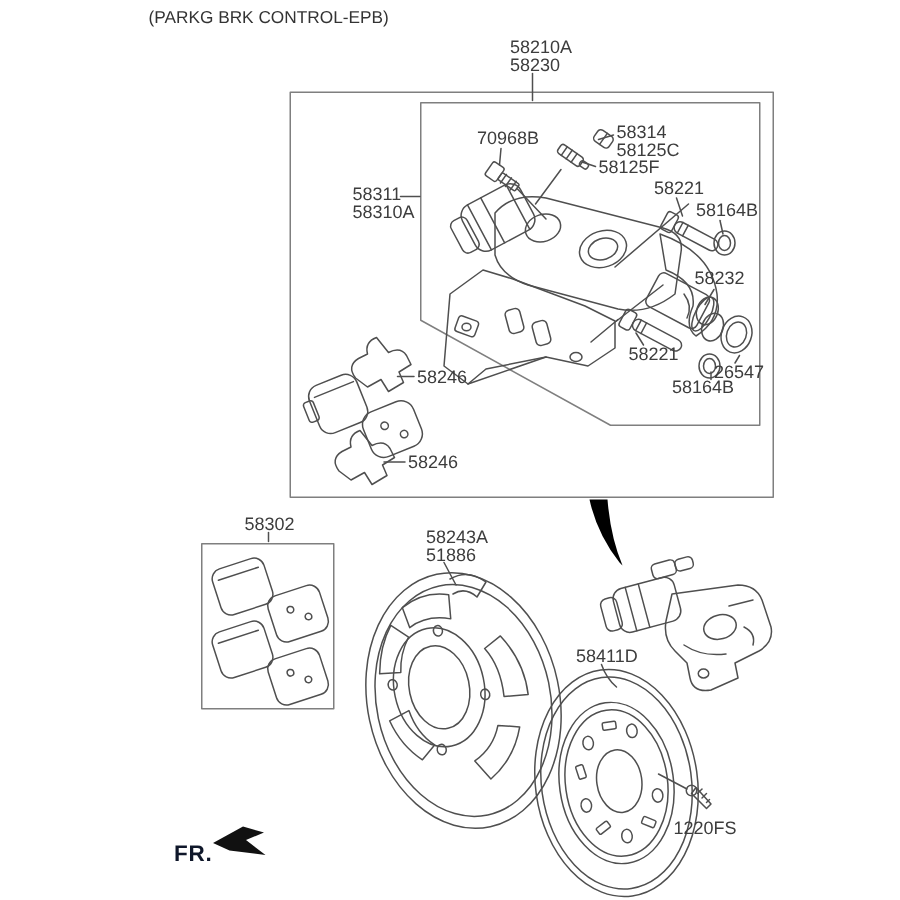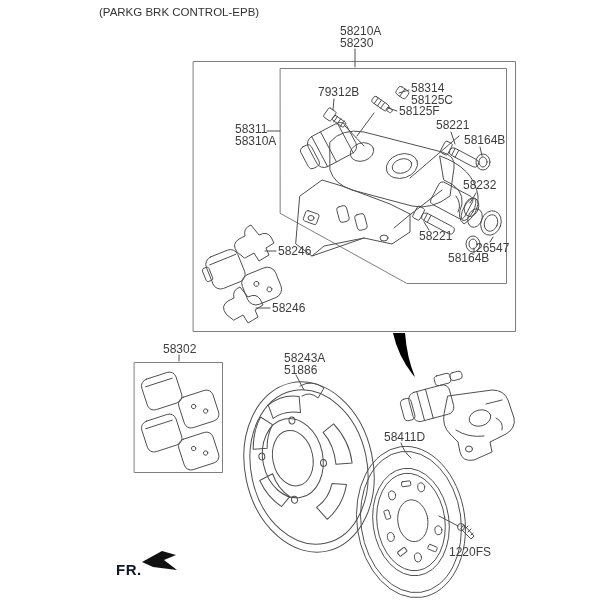--- a/index.html
+++ b/index.html
@@ -259,21 +259,21 @@
       <path d="M130,562 L150,551 L164,555 L152,560 L165,570 L141,567 Z"></path>
     </g>
   </svg>
 
   <div class="lbl title" style="left:87px;top:7px">(PARKG BRK CONTROL-EPB)</div>
 
   <div class="lbl" style="left:328px;top:26px"><span>58210A</span><br><span>58230</span></div>
 
   <div class="lbl" style="left:223px;top:124px"><span>58311</span><br><span>58310A</span></div>
 
-  <div class="lbl" style="left:306px;top:87px">79312B</div>
+  <div class="lbl" style="left:306px;top:87px">70968B</div>
   <div class="lbl" style="left:399px;top:83px">58314</div>
   <div class="lbl" style="left:399px;top:95px">58125C</div>
   <div class="lbl" style="left:387px;top:106px">58125F</div>
   <div class="lbl" style="left:424px;top:120px">58221</div>
   <div class="lbl" style="left:452px;top:135px">58164B</div>
   <div class="lbl" style="left:451px;top:180px">58232</div>
   <div class="lbl" style="left:407px;top:231px">58221</div>
   <div class="lbl" style="left:436px;top:253px">58164B</div>
   <div class="lbl" style="left:464px;top:243px">26547</div>
   <div class="lbl" style="left:266px;top:246px">58246</div>

